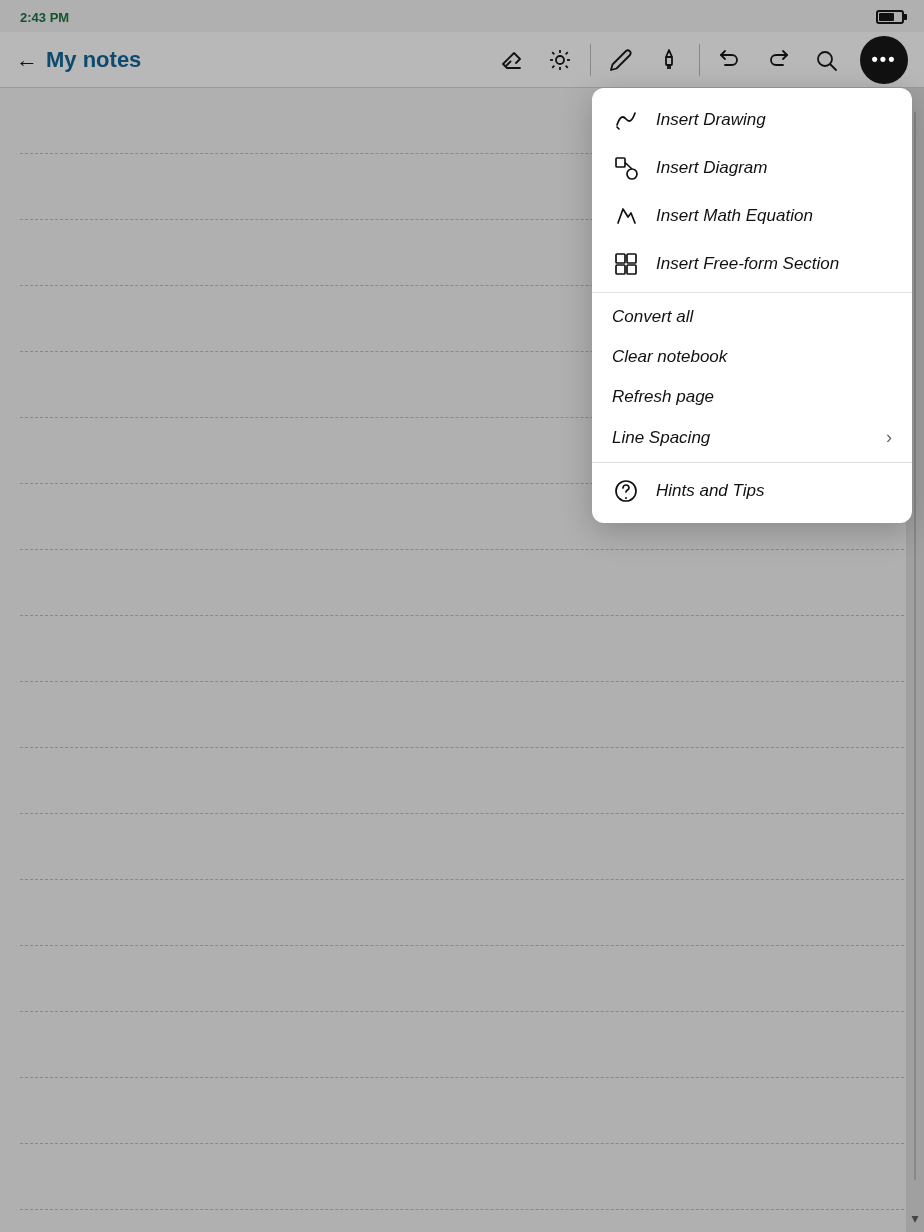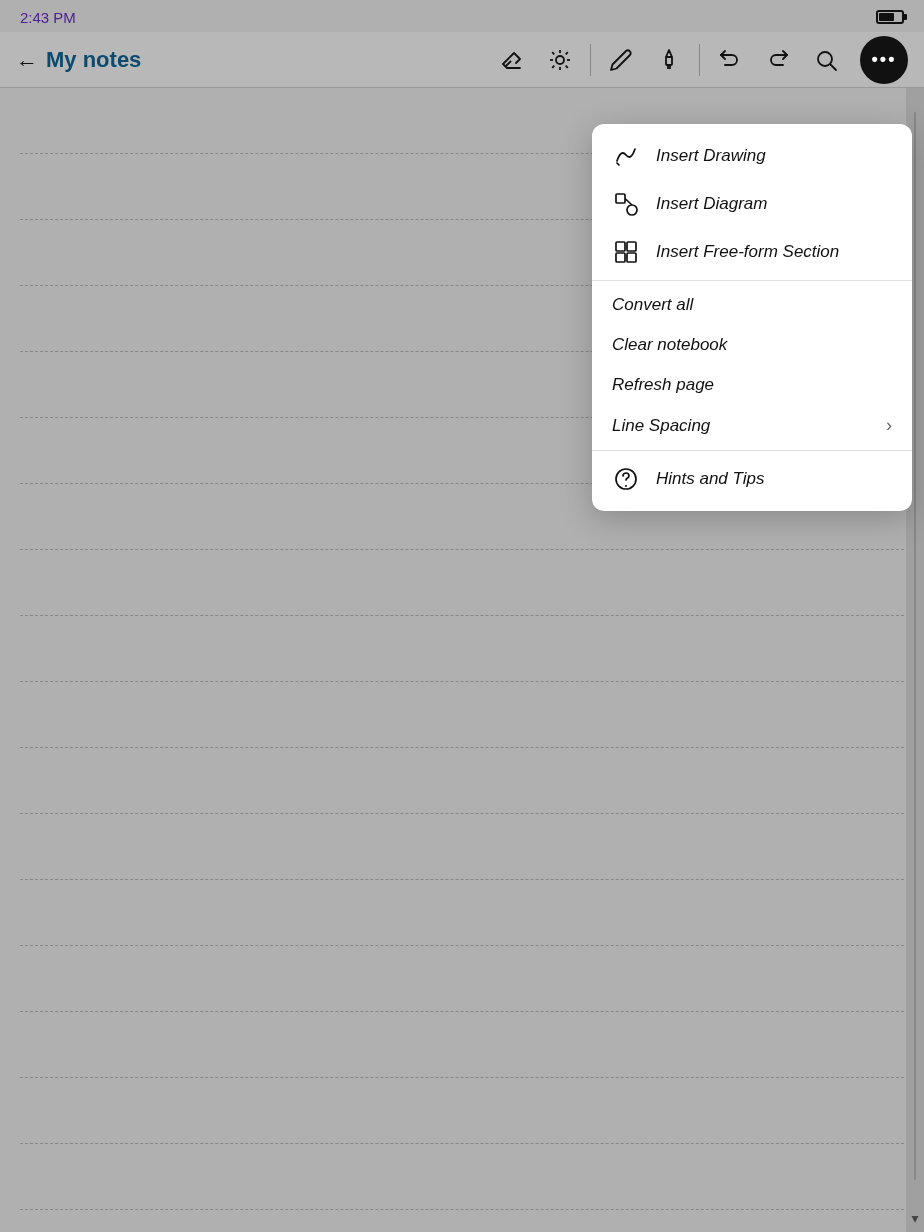--- a/index.html
+++ b/index.html
@@ -15,23 +15,23 @@
 
     
     .status-bar {
       display: flex;
       justify-content: space-between;
       align-items: center;
       padding: 6px 20px 4px 20px;
       height: 32px;
     }
     .status-time {
-      font-size: 15px;
-      font-weight: 400;
-      color: #4c1d95;
+      font-size: 13px;
+      font-weight: 700;
+      color: #14532d;
     }
     .status-right {
       display: flex;
       align-items: center;
       gap: 6px;
     }
     .battery-icon {
       width: 28px;
       height: 14px;
       border: 2px solid #111;
@@ -156,21 +156,20 @@
       position: absolute;
       top: 88px;
       right: 12px;
       width: 320px;
       background: white;
       border-radius: 12px;
       box-shadow: 0 8px 32px rgba(0,0,0,0.22);
       z-index: 100;
       padding: 8px 0;
       overflow: hidden;
-      margin-top: 36px;
     }
 
     .menu-section-divider {
       width: 100%;
       height: 1px;
       background: #e0e0e0;
       margin: 4px 0;
     }
 
     .menu-item {
@@ -344,20 +343,28 @@
     <div class="menu-item-icon">
       <svg width="26" height="26" viewBox="0 0 26 26" fill="none" stroke="#111" stroke-width="1.7">
         <rect x="3" y="3" width="9" height="9" rx="1"></rect>
         <circle cx="19" cy="19" r="5"></circle>
         <line x1="12" y1="7.5" x2="19" y2="14"></line>
       </svg>
     </div>
     <span class="menu-item-label">Insert Diagram</span>
   </div>
 
+  <div class="menu-item">
+    <div class="menu-item-icon">
+      <svg width="26" height="26" viewBox="0 0 26 26" fill="none" stroke="#111" stroke-width="1.7">
+        <path d="M5 20 L10 6 L15 14 L18 10 L22 20" stroke-linecap="round" stroke-linejoin="round"></path>
+      </svg>
+    </div>
+    <span class="menu-item-label">Insert Math Equation</span>
+  </div>
 
   <div class="menu-item">
     <div class="menu-item-icon">
       <svg width="26" height="26" viewBox="0 0 26 26" fill="none" stroke="#111" stroke-width="1.7">
         <rect x="3" y="3" width="9" height="9" rx="1"></rect>
         <rect x="14" y="3" width="9" height="9" rx="1"></rect>
         <rect x="3" y="14" width="9" height="9" rx="1"></rect>
         <rect x="14" y="14" width="9" height="9" rx="1"></rect>
       </svg>
     </div>

